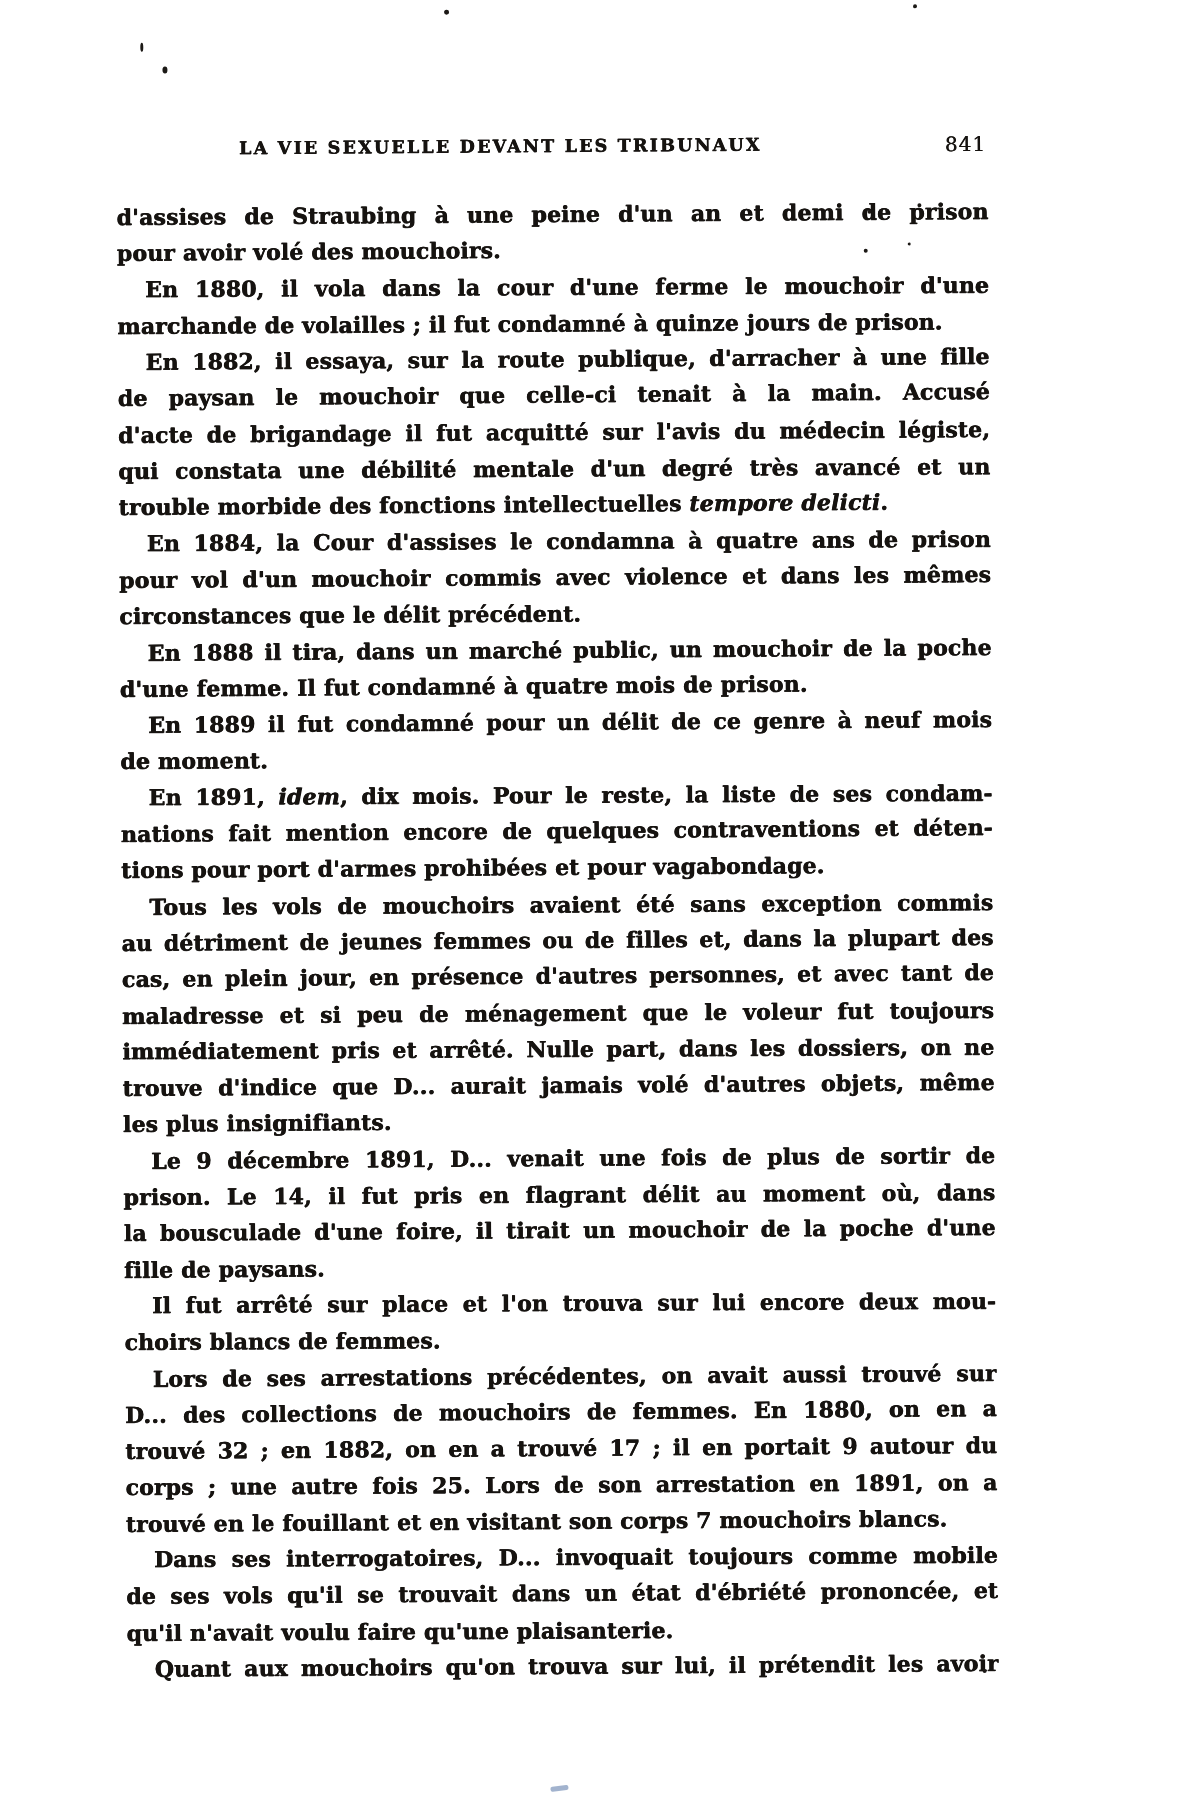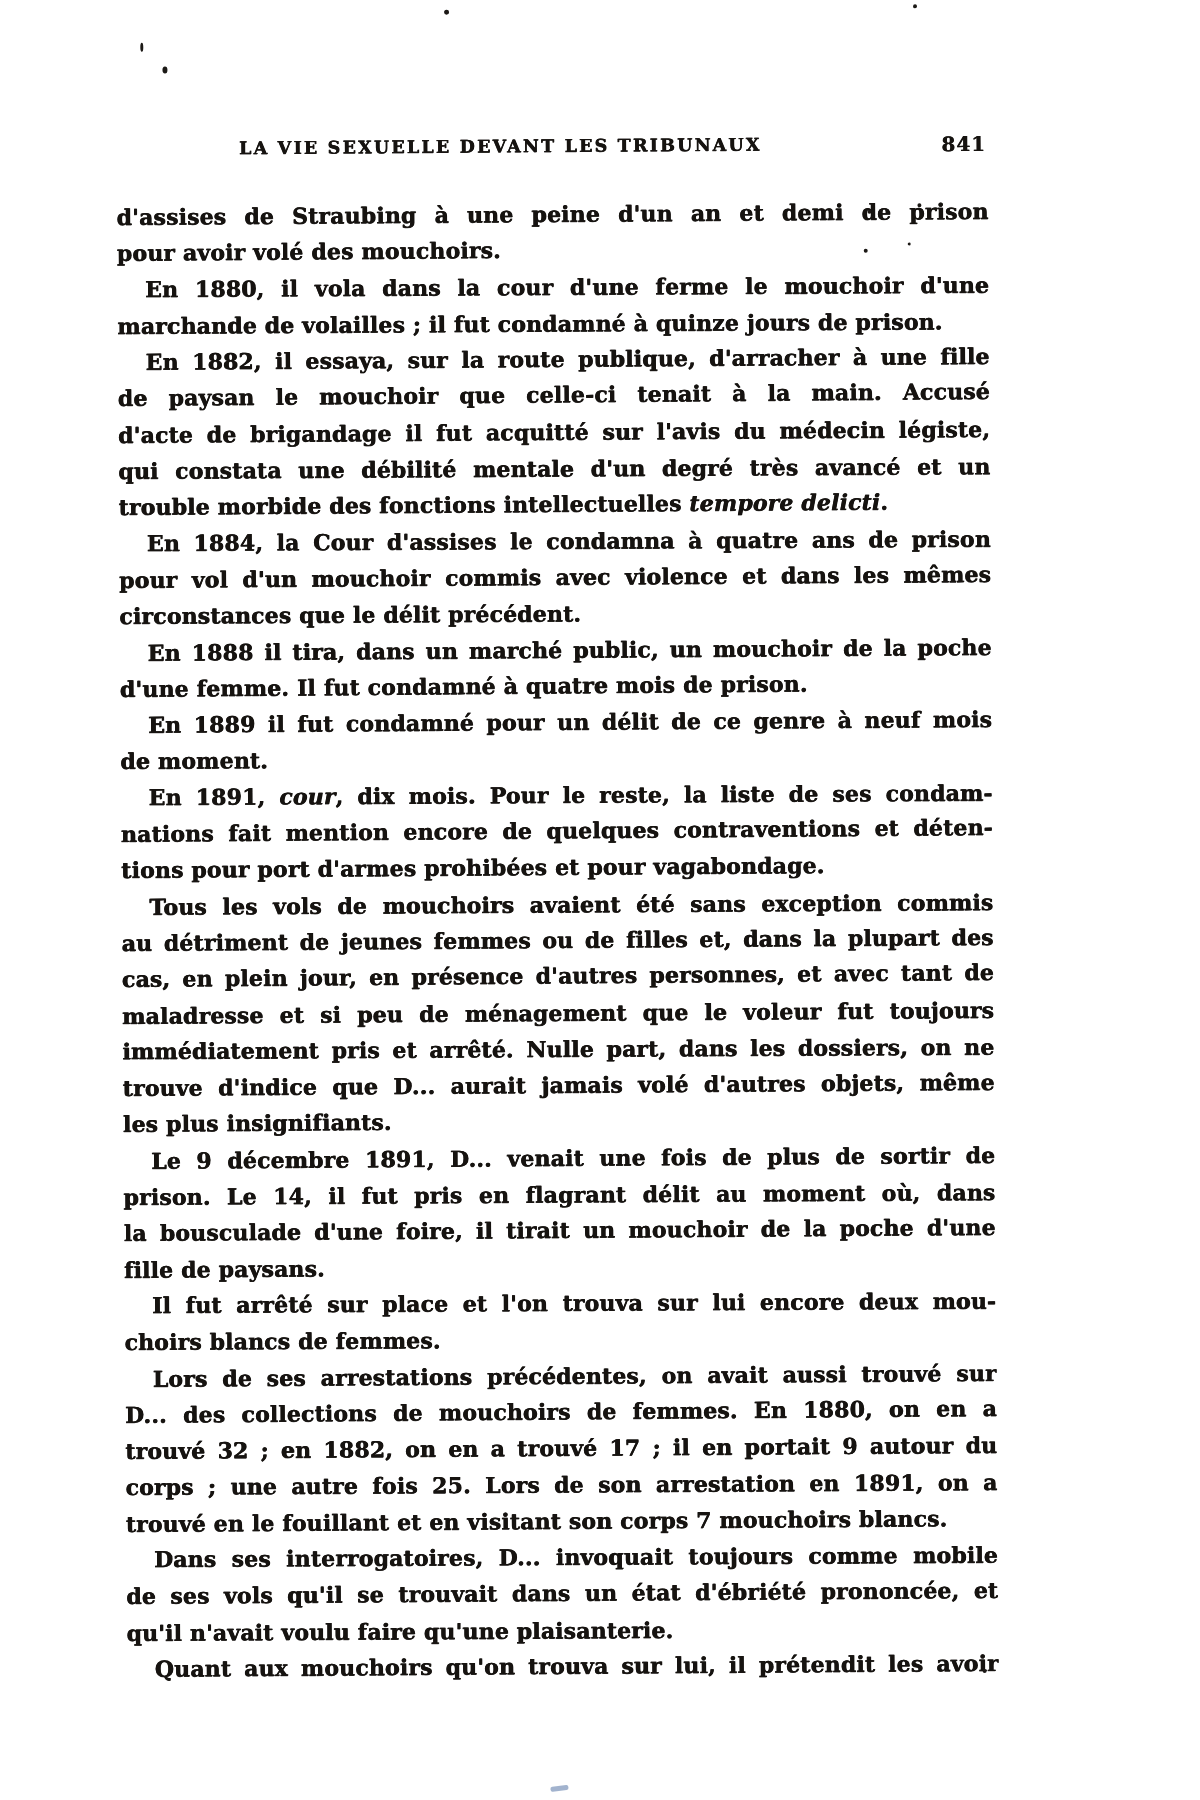--- a/index.html
+++ b/index.html
@@ -37,21 +37,21 @@
     font-weight: 700;
     letter-spacing: 2.2px;
     white-space: nowrap;
     text-shadow: 0.5px 0 0 currentColor, 0 0.4px 0 rgba(10,8,6,0.8);
   }
   .page-number {
     position: absolute;
     right: 2px;
     top: -1px;
     font-size: 20px;
-    font-weight: 700;
+    font-weight: 400;
     letter-spacing: 1px;
     text-shadow: 0.5px 0 0 currentColor;
   }
   .body-text {
     position: absolute;
     top: 196px;
     left: 120px;
     width: 872px;
   }
   .line {
@@ -115,21 +115,21 @@
         <div class="line"><span>d'acte de brigandage il fut acquitté sur l'avis du médecin légiste,</span></div>
         <div class="line"><span>qui constata une débilité mentale d'un degré très avancé et un</span></div>
         <div class="line last"><span>trouble morbide des fonctions intellectuelles </span><i>tempore delicti</i><span>.</span></div>
         <div class="line indent"><span>En 1884, la Cour d'assises le condamna à quatre ans de prison</span></div>
         <div class="line"><span>pour vol d'un mouchoir commis avec violence et dans les mêmes</span></div>
         <div class="line last"><span>circonstances que le délit précédent.</span></div>
         <div class="line indent"><span>En 1888 il tira, dans un marché public, un mouchoir de la poche</span></div>
         <div class="line last"><span>d'une femme. Il fut condamné à quatre mois de prison.</span></div>
         <div class="line indent"><span>En 1889 il fut condamné pour un délit de ce genre à  neuf mois</span></div>
         <div class="line last"><span>de moment.</span></div>
-        <div class="line indent"><span>En 1891, </span><i>cour</i><span>, dix mois. Pour le reste, la liste de ses condam-</span></div>
+        <div class="line indent"><span>En 1891, </span><i>idem</i><span>, dix mois. Pour le reste, la liste de ses condam-</span></div>
         <div class="line"><span>nations fait mention encore de quelques contraventions et déten-</span></div>
         <div class="line last"><span>tions pour port d'armes prohibées et pour vagabondage.</span></div>
         <div class="line indent"><span>Tous les vols de mouchoirs avaient été sans exception commis</span></div>
         <div class="line"><span>au détriment de jeunes femmes ou de filles et, dans la plupart des</span></div>
         <div class="line"><span>cas, en plein jour, en présence d'autres personnes, et avec tant de</span></div>
         <div class="line"><span>maladresse et si peu de ménagement que le voleur fut toujours</span></div>
         <div class="line"><span>immédiatement pris et arrêté. Nulle part, dans les dossiers, on ne</span></div>
         <div class="line"><span>trouve d'indice que D... aurait jamais volé d'autres objets, même</span></div>
         <div class="line last"><span>les plus insignifiants.</span></div>
         <div class="line indent"><span>Le 9 décembre 1891, D... venait une fois de plus de sortir de</span></div>

